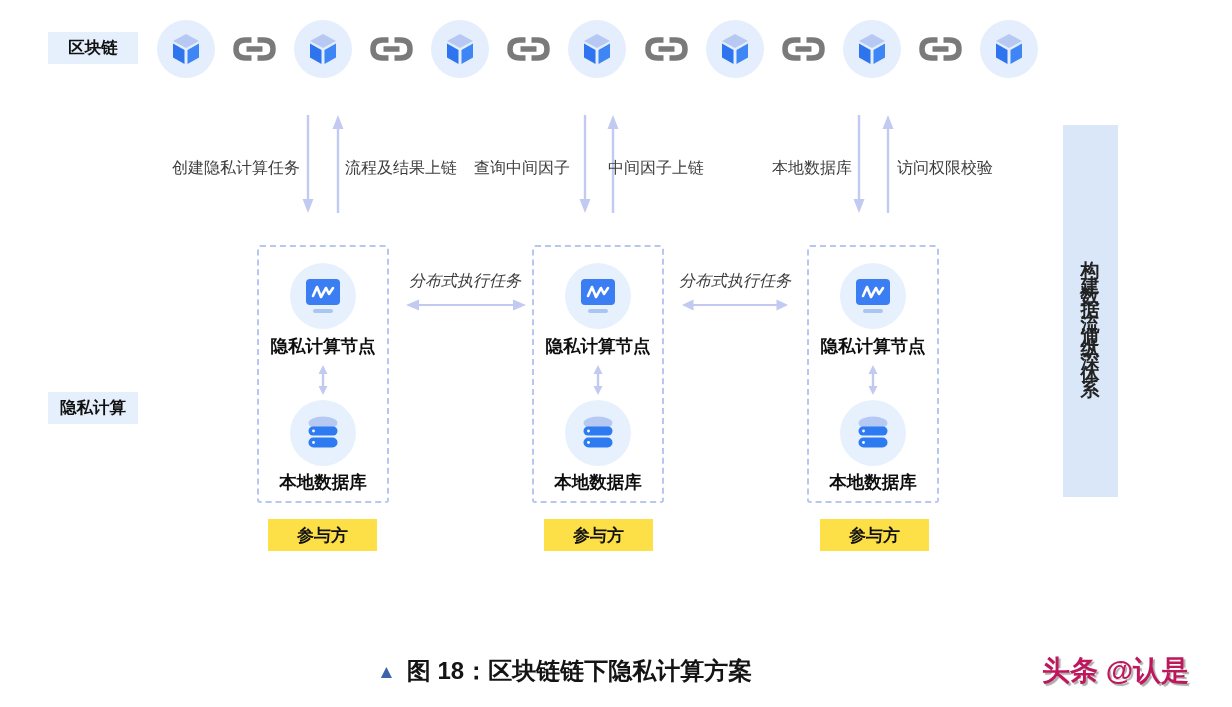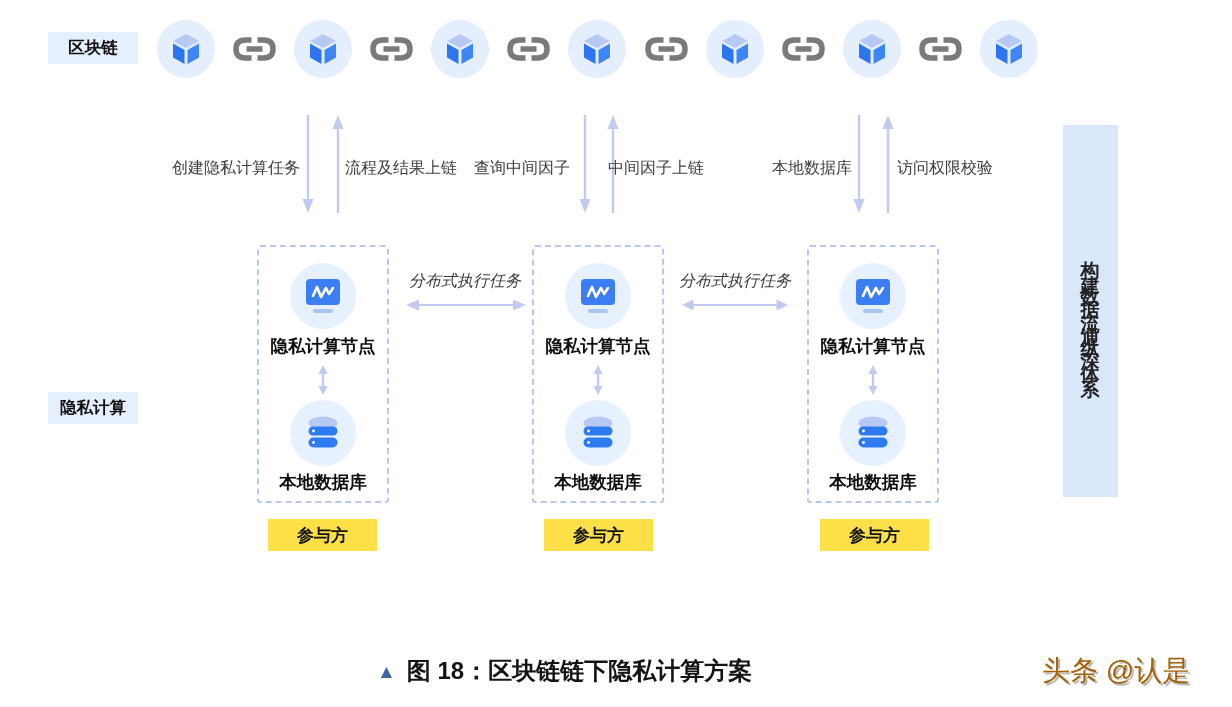--- a/index.html
+++ b/index.html
@@ -68,22 +68,22 @@
           font-size:16px;color:#3d3d3d;text-align:center;white-space:nowrap;}
   .dl1{left:402px;width:126px;}
   .dl2{left:677px;width:116px;}
 
   
   .source{position:absolute;left:44px;top:606px;font-size:19px;font-weight:600;color:#222;
           letter-spacing:0.5px;white-space:nowrap;}
   .caption{position:absolute;left:377px;top:655px;display:flex;align-items:center;gap:11px;}
   .cap-tri{color:#3c64ab;font-size:19px;line-height:1;}
   .cap-text{font-weight:700;font-size:24px;color:#141414;white-space:nowrap;}
-  .watermark{position:absolute;left:1042px;top:652px;font-size:28px;font-weight:400;
-             color:#a16207;white-space:nowrap;
+  .watermark{position:absolute;left:1042px;top:652px;font-size:28px;font-weight:700;
+             color:#be185d;white-space:nowrap;
              text-shadow:-2px -2px 0 #ffffff,-1px -1px 0 #ffffff,2px 2px 1px rgba(70,70,70,0.45);}
   .hidden-defs{position:absolute;width:0;height:0;overflow:hidden;}
 </style>
 </head>
 <body>
 
 <svg class="hidden-defs" aria-hidden="true">
   <defs>
     <symbol id="sym-cube" viewBox="0 0 32 34">
       <polygon points="16,2 29,9 16,16 3,9" fill="#b7c9f3"></polygon>

